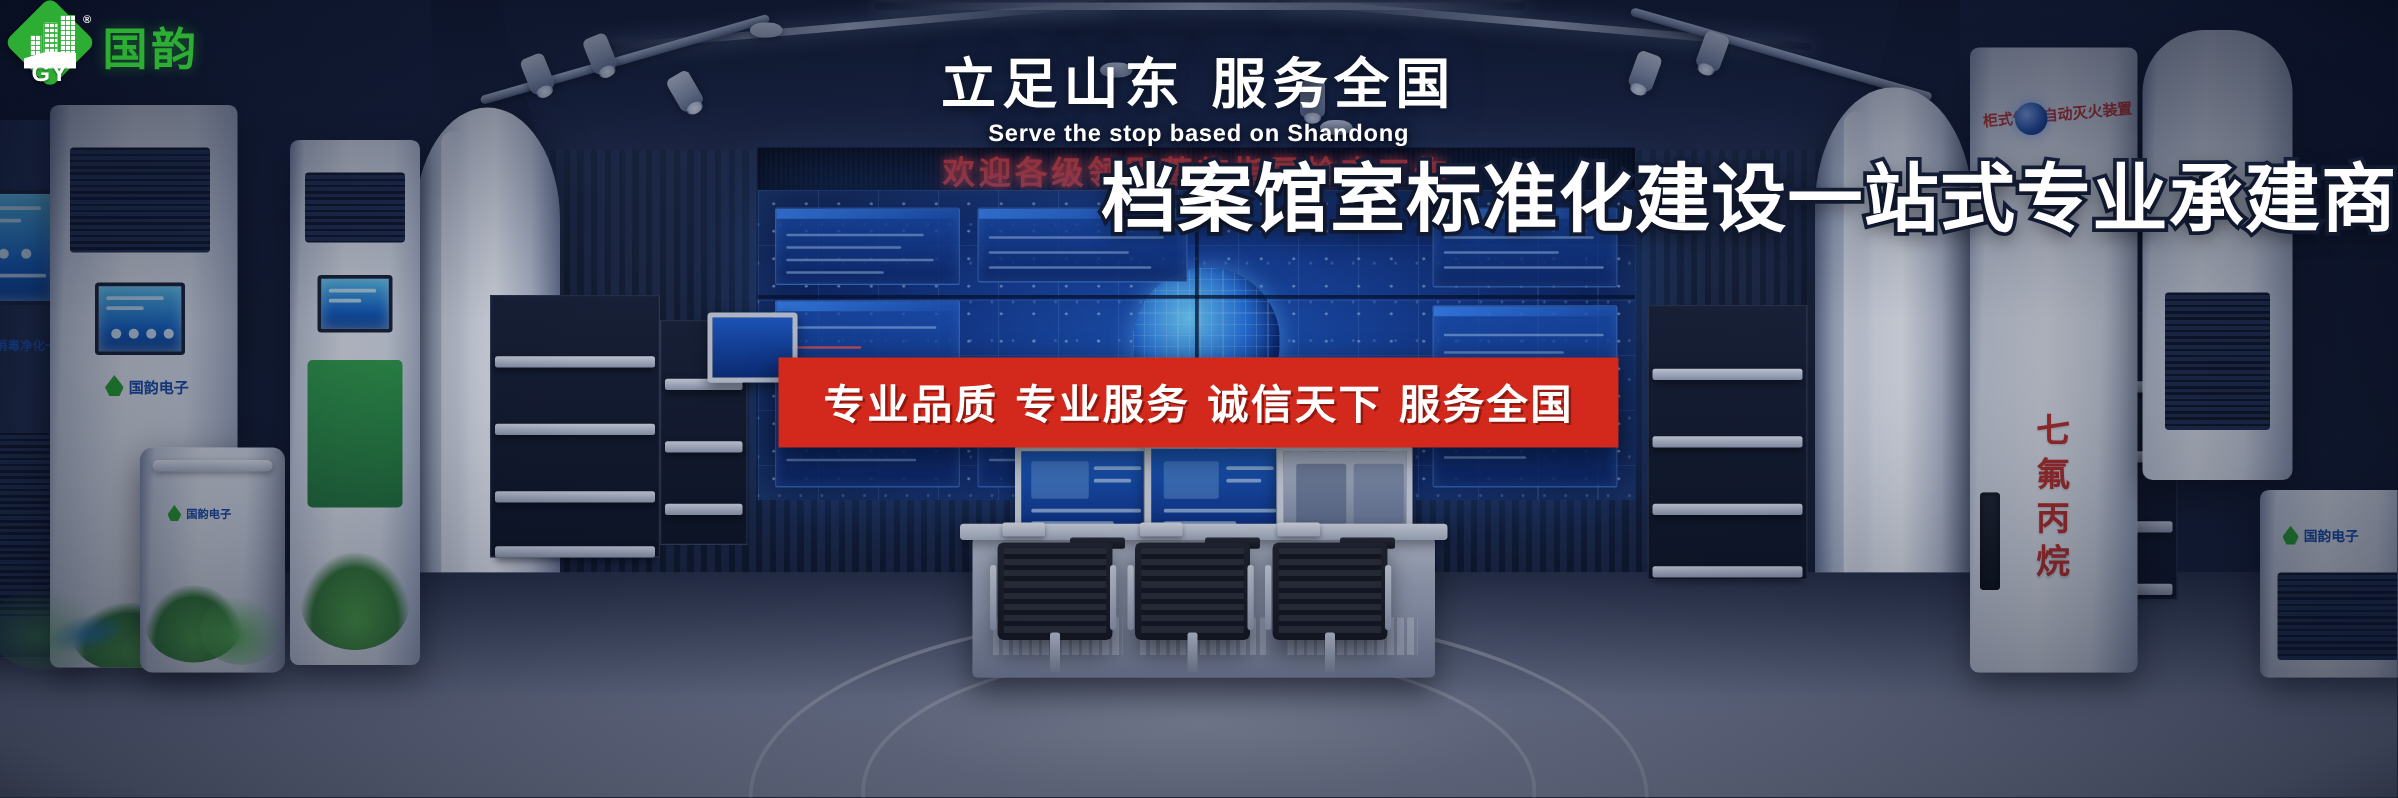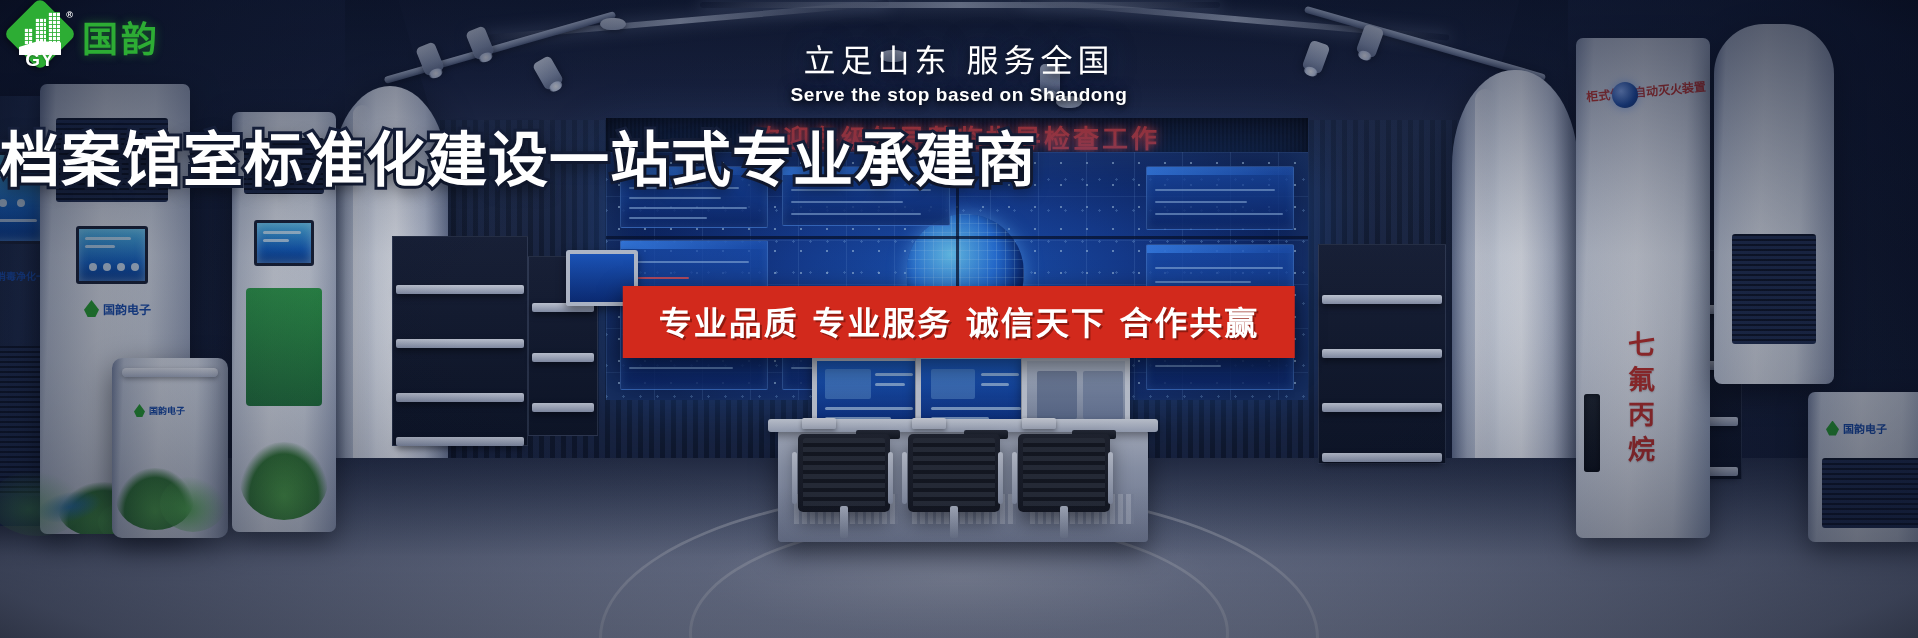--- a/index.html
+++ b/index.html
@@ -390,34 +390,34 @@
     font-family:"DejaVu Sans","Liberation Sans",sans-serif;
     text-shadow:0 0 10px rgba(45,173,52,.45);
   }
 
   
   .tagline-wrap{
     position:absolute;left:0;right:0;top:44px;text-align:center;z-index:30;
   }
   .tagline-cn{
     display:inline-block;
-    font-size:32px;font-weight:400;color:#ffffff;letter-spacing:5px;
+    font-size:44px;font-weight:700;color:#ffffff;letter-spacing:5px;
     font-family:"DejaVu Sans","Liberation Sans",sans-serif;
     text-shadow:0 2px 10px rgba(0,0,0,.75),0 0 26px rgba(30,60,120,.6);
     line-height:1.08;
   }
   .tagline-en{
     margin-top:5px;
     font-size:19px;font-weight:700;color:#ffffff;letter-spacing:.6px;
     font-family:"Liberation Sans","DejaVu Sans",sans-serif;
     text-shadow:0 2px 7px rgba(0,0,0,.85),0 0 14px rgba(10,20,50,.8);
   }
 
   .headline-wrap{
-    position:absolute;left:0;right:0;top:127px;text-align:left;z-index:32;
+    position:absolute;left:0;right:0;top:127px;text-align:right;z-index:32;
   }
   .headline-cn{
     font-size:60px;font-weight:800;color:#ffffff;letter-spacing:1px;
     font-family:"DejaVu Sans","Liberation Sans",sans-serif;
     line-height:1.12;
     -webkit-text-stroke:6px #16203c;
     paint-order:stroke fill;
     text-shadow:0 5px 16px rgba(0,0,0,.6);
     white-space:nowrap;
   }
@@ -735,16 +735,16 @@
   <div class="tagline-wrap">
     <div class="tagline-cn">立足山东 服务全国</div>
     <div class="tagline-en">Serve the stop based on Shandong</div>
   </div>
 
   <div class="headline-wrap">
     <div class="headline-cn">档案馆室标准化建设一站式专业承建商</div>
   </div>
 
   <div class="cta">
-    <div class="cta-text">专业品质 专业服务 诚信天下 合作共赢</div>
+    <div class="cta-text">专业品质 专业服务 诚信天下 服务全国</div>
   </div>
 
 </div>
 
 </body></html>

